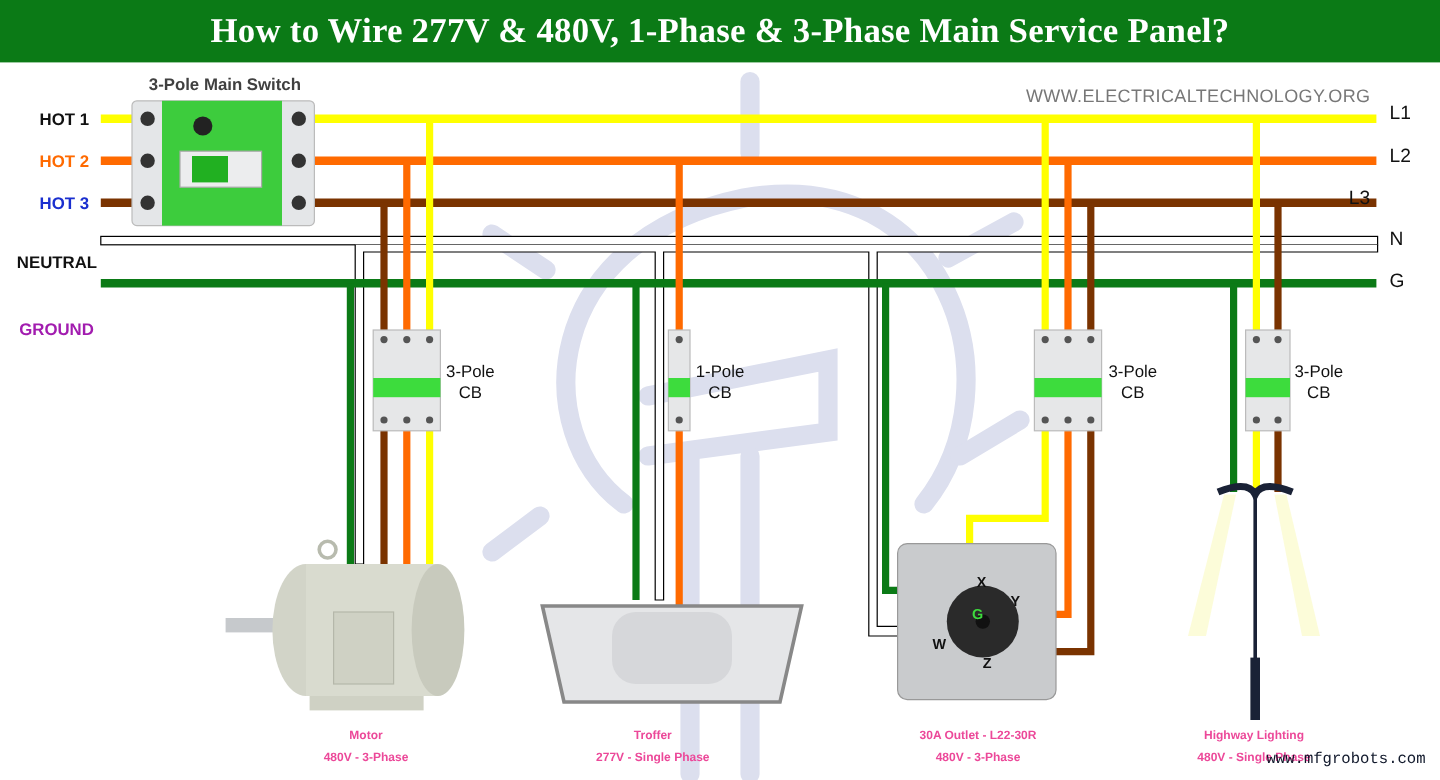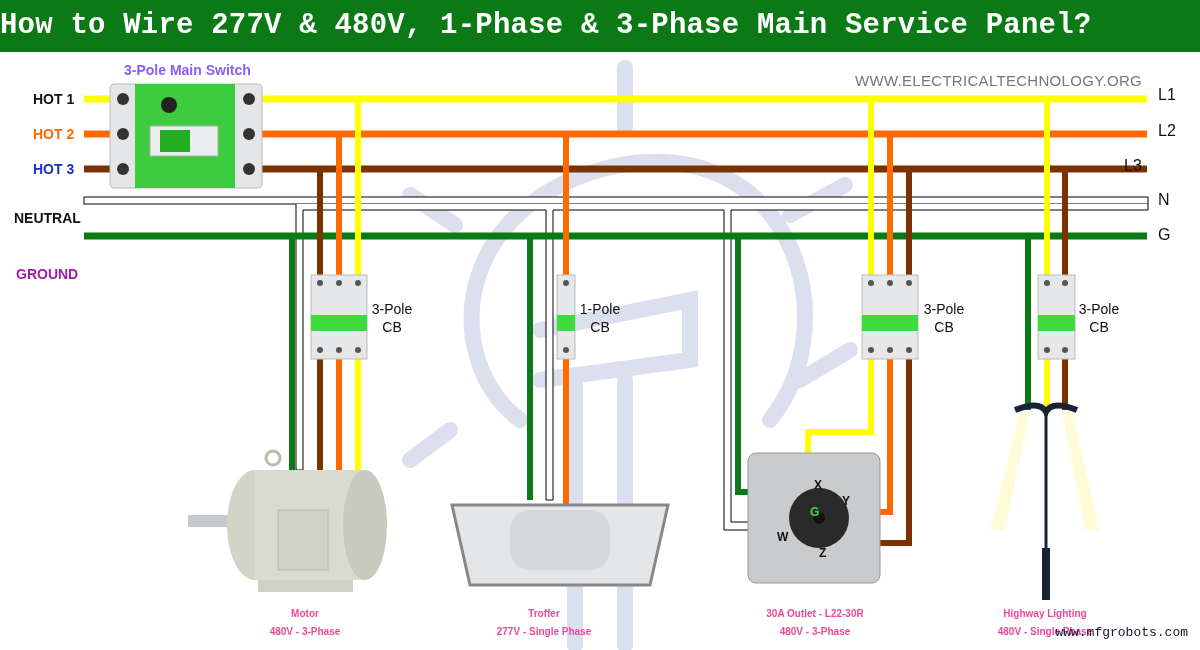--- a/index.html
+++ b/index.html
@@ -1,17 +1,17 @@
 <!DOCTYPE html>
 <html><head>
 <meta charset="utf-8">
 <style>
   html, body { margin:0; padding:0; }
   body { width:1200px; height:650px; position:relative; overflow:hidden; background:#ffffff; font-family:"Liberation Sans", sans-serif; }
-  .header { position:absolute; left:0; top:0; width:1200px; height:52px; background:#0b7a16; color:#fff; font-family:Liberation Mono, monospace; font-weight:bold; font-size:29px; line-height:52px; text-align:left; letter-spacing:0.2px; }
+  .header { position:absolute; left:0; top:0; width:1200px; height:52px; background:#0b7a16; color:#fff; font-family:Liberation Serif, serif; font-weight:bold; font-size:29px; line-height:52px; text-align:center; letter-spacing:0.2px; }
   svg.diagram { position:absolute; left:0; top:0; }
   .lbl { position:absolute; font-weight:bold; font-size:14px; font-family:"Liberation Sans", sans-serif; white-space:nowrap; }
   .bus-lbl { position:absolute; font-weight:normal; font-size:16px; color:#111; }
   .site { position:absolute; left:855px; top:72px; font-size:15px; color:#777; letter-spacing:0.3px; }
   .cap { position:absolute; text-align:center; font-weight:bold; font-size:10px; color:#ec4899; line-height:18px; }
   .cb-lbl { position:absolute; text-align:center; font-weight:normal; font-size:14px; color:#111; line-height:18px; }
   .wm { position:absolute; right:12px; bottom:10px; font-family:Liberation Mono, monospace; font-size:13px; color:#0f172a; }
   .pin { position:absolute; font-weight:bold; font-size:12px; color:#111; }
 </style>
 </head>
@@ -150,21 +150,21 @@
     <polygon points="1020,412 1030,412 1005,530 990,530" fill="#fbfbd0" opacity="0.8"></polygon>
     <polygon points="1062,412 1072,412 1100,530 1085,530" fill="#fbfbd0" opacity="0.8"></polygon>
     <path d="M1015,410 Q1040,400 1046,412 Q1052,400 1077,410" stroke="#1a2236" stroke-width="6" fill="none"></path>
     <line x1="1046" y1="412" x2="1046" y2="600" stroke="#1a2236" stroke-width="3"></line>
     <rect x="1042" y="548" width="8" height="52" fill="#1a2236"></rect>
   </g>
 </svg>
 
 <div class="site">WWW.ELECTRICALTECHNOLOGY.ORG</div>
 
-<div class="lbl" style="left:124px;top:62px;color:#8b5cf6;">3-Pole Main Switch</div>
+<div class="lbl" style="left:124px;top:62px;color:#404040;">3-Pole Main Switch</div>
 
 <div class="lbl" style="left:33px;top:91px;color:#111;">HOT 1</div>
 <div class="lbl" style="left:33px;top:126px;color:#ff6a00;">HOT 2</div>
 <div class="lbl" style="left:33px;top:161px;color:#1a2fcf;">HOT 3</div>
 <div class="lbl" style="left:14px;top:210px;color:#111;">NEUTRAL</div>
 <div class="lbl" style="left:16px;top:230px;color:#a21caf;margin-top:36px;">GROUND</div>
 
 <div class="bus-lbl" style="left:1158px;top:86px;">L1</div>
 <div class="bus-lbl" style="left:1158px;top:122px;">L2</div>
 <div class="bus-lbl" style="left:1124px;top:157px;">L3</div>

